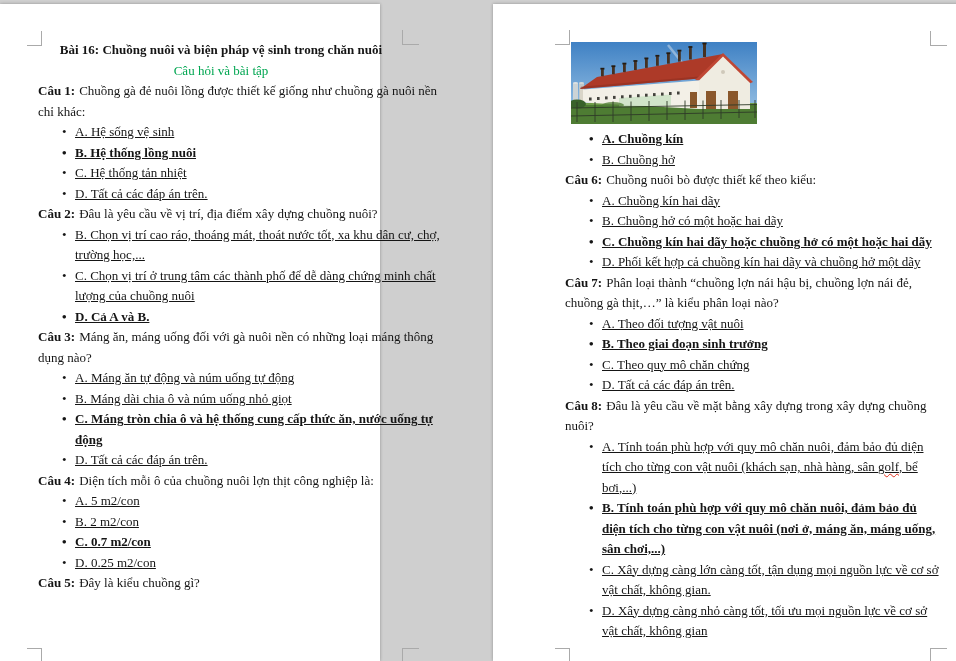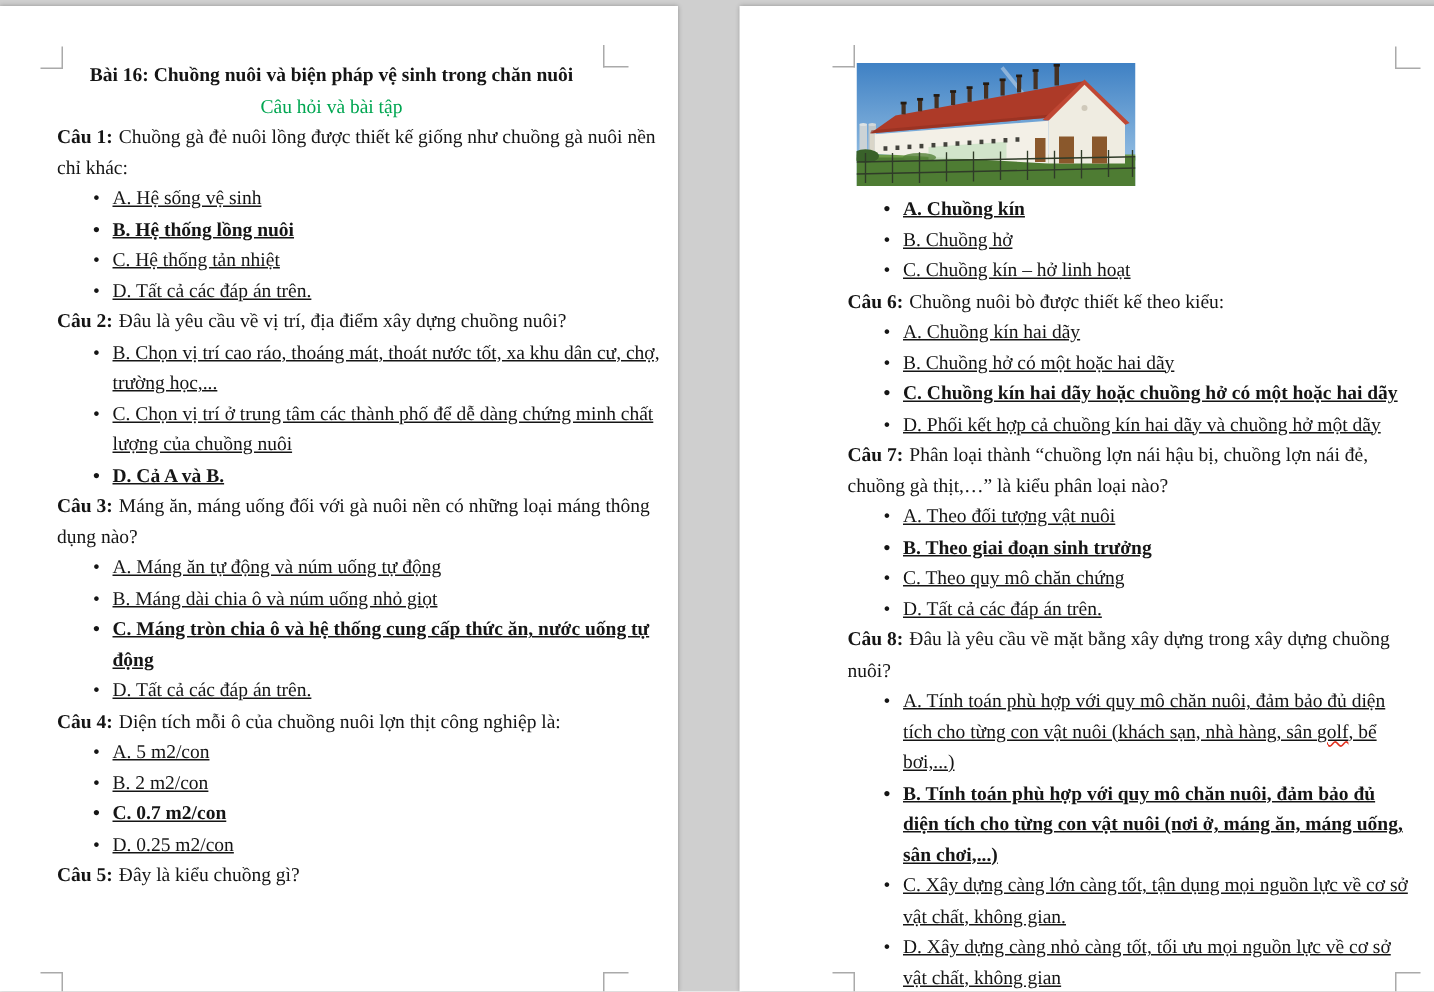--- a/index.html
+++ b/index.html
@@ -6,21 +6,21 @@
   body{
     width:956px;height:661px;overflow:hidden;
     background:#cfcfcf;
     font-family:"Liberation Serif","DejaVu Serif",serif;
   }
   .screen{position:relative;width:956px;height:661px;}
   .page{
     position:absolute;top:4px;height:657px;background:#ffffff;
     box-shadow:0 0 3px rgba(0,0,0,.30);
   }
-  .page-left{left:0;width:452px;}
+  .page-left{left:0;width:380px;}
   .page-right{left:493px;width:538px;}
   .content{
     position:absolute;top:36px;
     font-size:13px;line-height:20.5px;color:#151515;
   }
   .page-left  .content{left:38px;width:414px;}
   .page-right .content{left:72px;width:378px;}
   p{margin:0;}
   .center-block{width:366px;text-align:center;}
   .doc-title{font-weight:bold;}
@@ -202,21 +202,20 @@
             <line x1="150" y1="58" x2="150" y2="77"></line>
               <line x1="168" y1="58" x2="168" y2="76"></line>
             <line x1="184" y1="58" x2="184" y2="76"></line>
           </g>
         </svg>
       </figure>
 
       <ul class="opts">
         <li class="ans">A. Chuồng kín</li>
         <li>B. Chuồng hở</li>
-        <li>C. Chuồng kín – hở linh hoạt</li>
       </ul>
 
       <p class="q"><span class="qlabel">Câu 6:</span><span>Chuồng nuôi bò được thiết kế theo kiểu:</span></p>
       <ul class="opts">
         <li>A. Chuồng kín hai dãy</li>
         <li>B. Chuồng hở có một hoặc hai dãy</li>
         <li class="ans">C. Chuồng kín hai dãy hoặc chuồng hở có một hoặc hai dãy</li>
         <li>D. Phối kết hợp cả chuồng kín hai dãy và chuồng hở một dãy</li>
       </ul>
 

